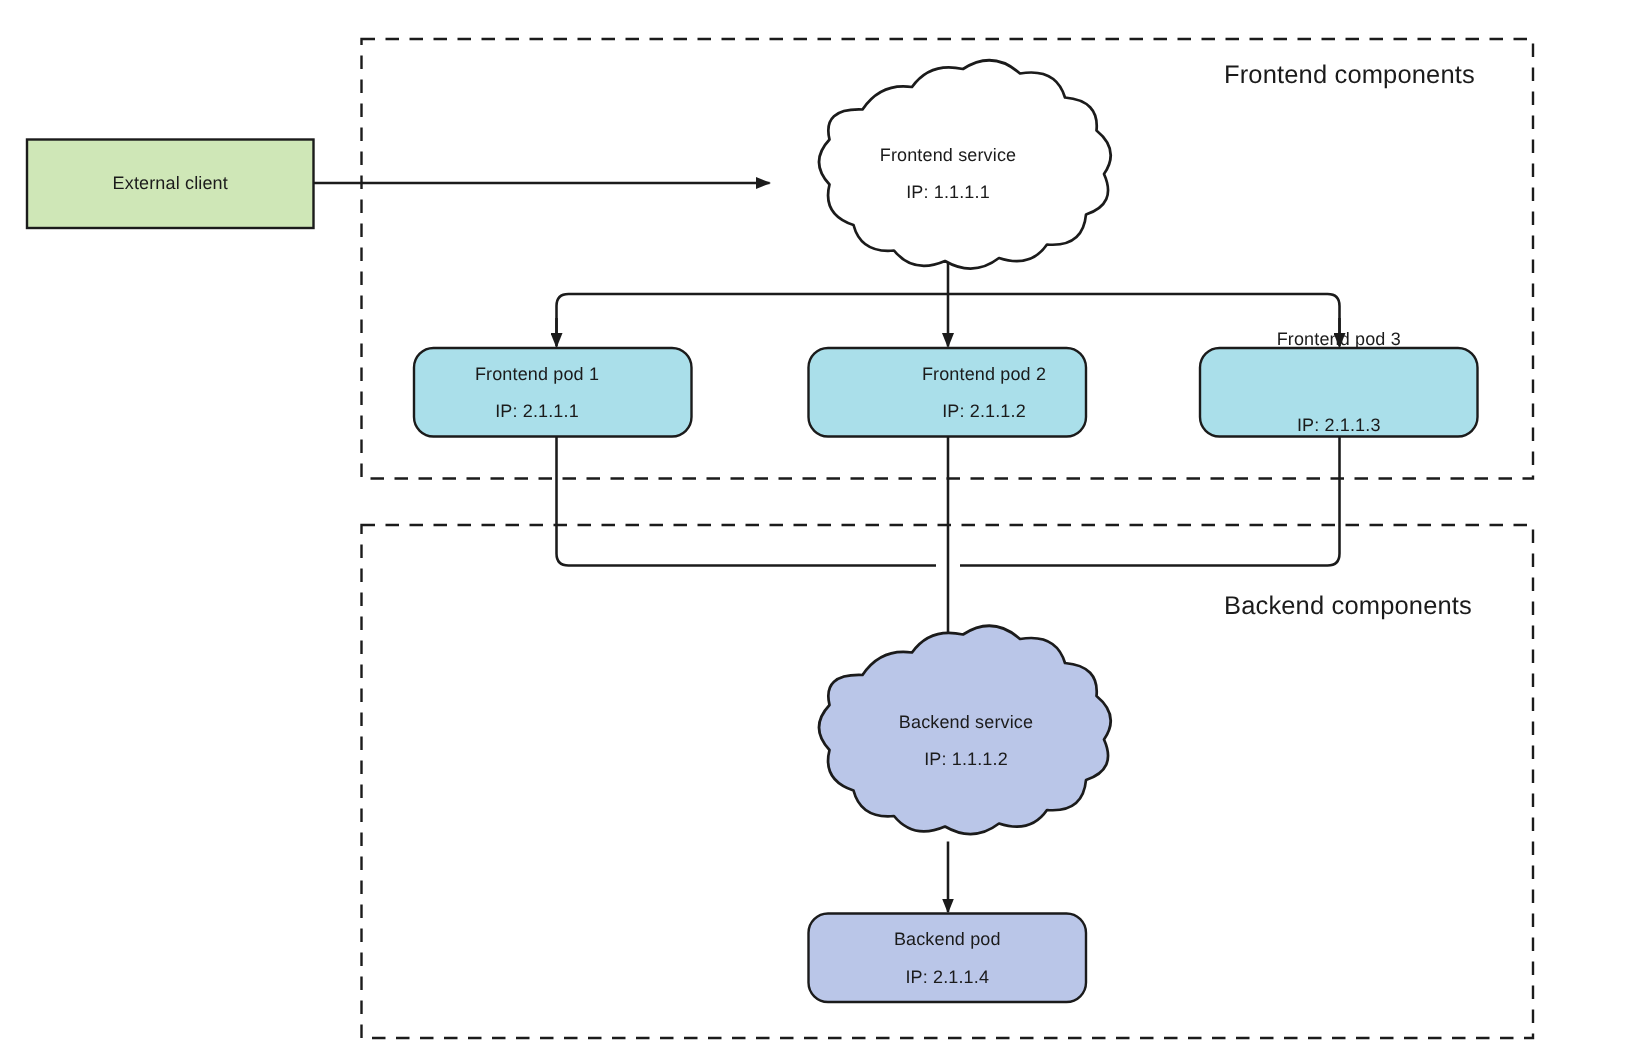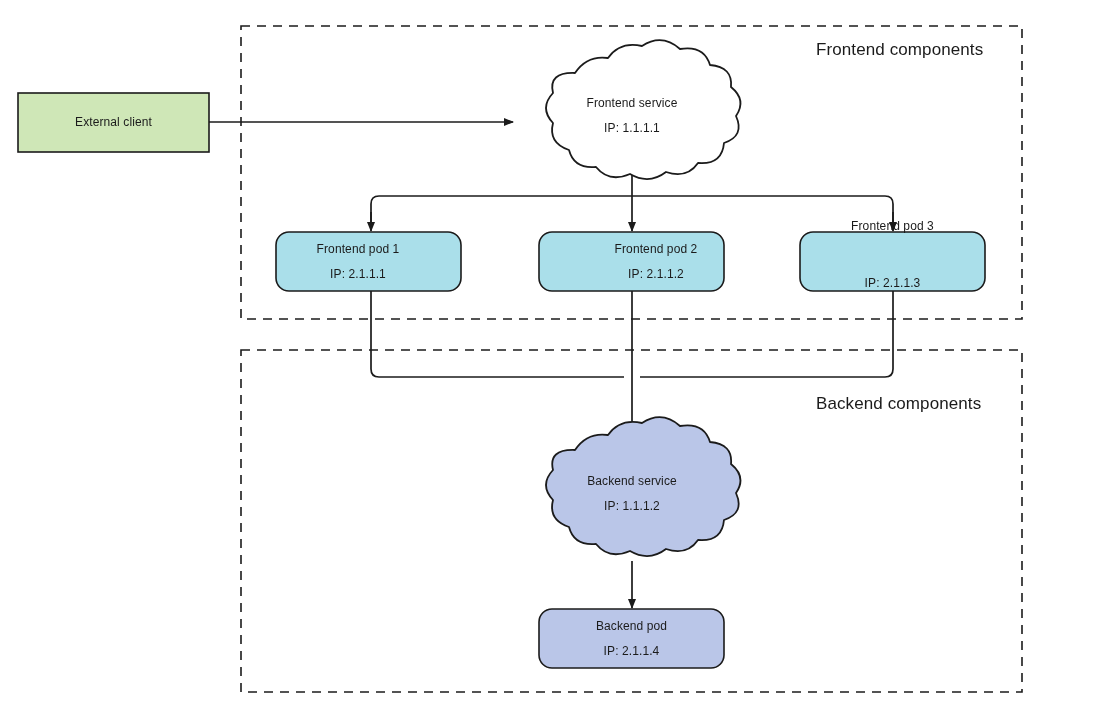--- a/index.html
+++ b/index.html
@@ -139,21 +139,21 @@
   <div class="node-label" style="left:539px; top:232px; width:200px; height:59px;margin-left:17px;">
     <span>Frontend pod 2</span>
     <span>IP: 2.1.1.2</span>
   </div>
 
   <div class="node-label" style="left:800px; top:232px; width:185px; height:45px;gap:32px;">
     <span>Frontend pod 3</span>
     <span>IP: 2.1.1.3</span>
   </div>
 
-  <div class="node-label" style="left:537px; top:468px; width:190px; height:52px;text-align:right;">
+  <div class="node-label" style="left:549px; top:468px; width:190px; height:52px;text-align:right;">
     <span>Backend service</span>
     <span>IP: 1.1.1.2</span>
   </div>
 
   <div class="node-label" style="left:539px; top:609px; width:185px; height:59px;">
     <span>Backend pod</span>
     <span>IP: 2.1.1.4</span>
   </div>
 
 </div>

